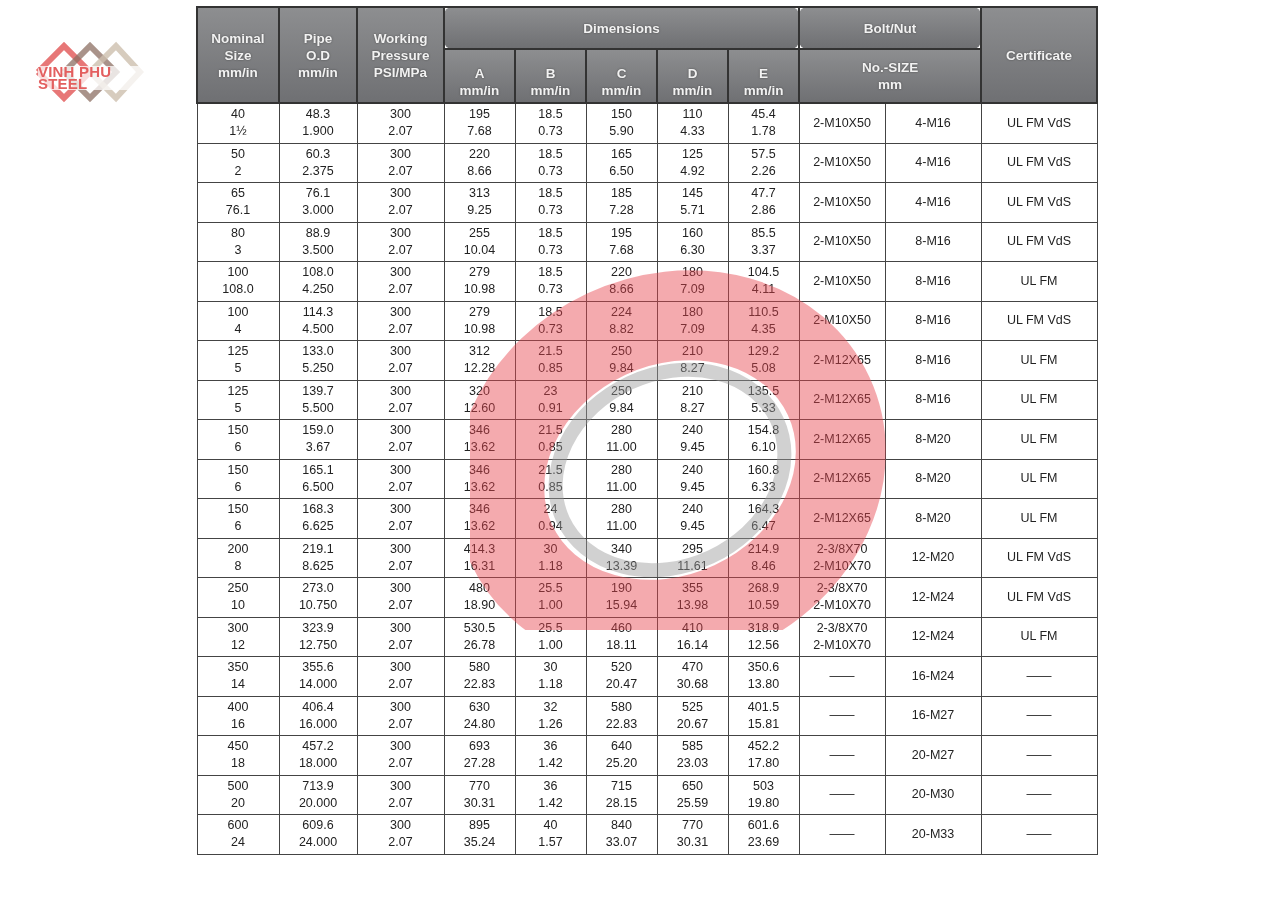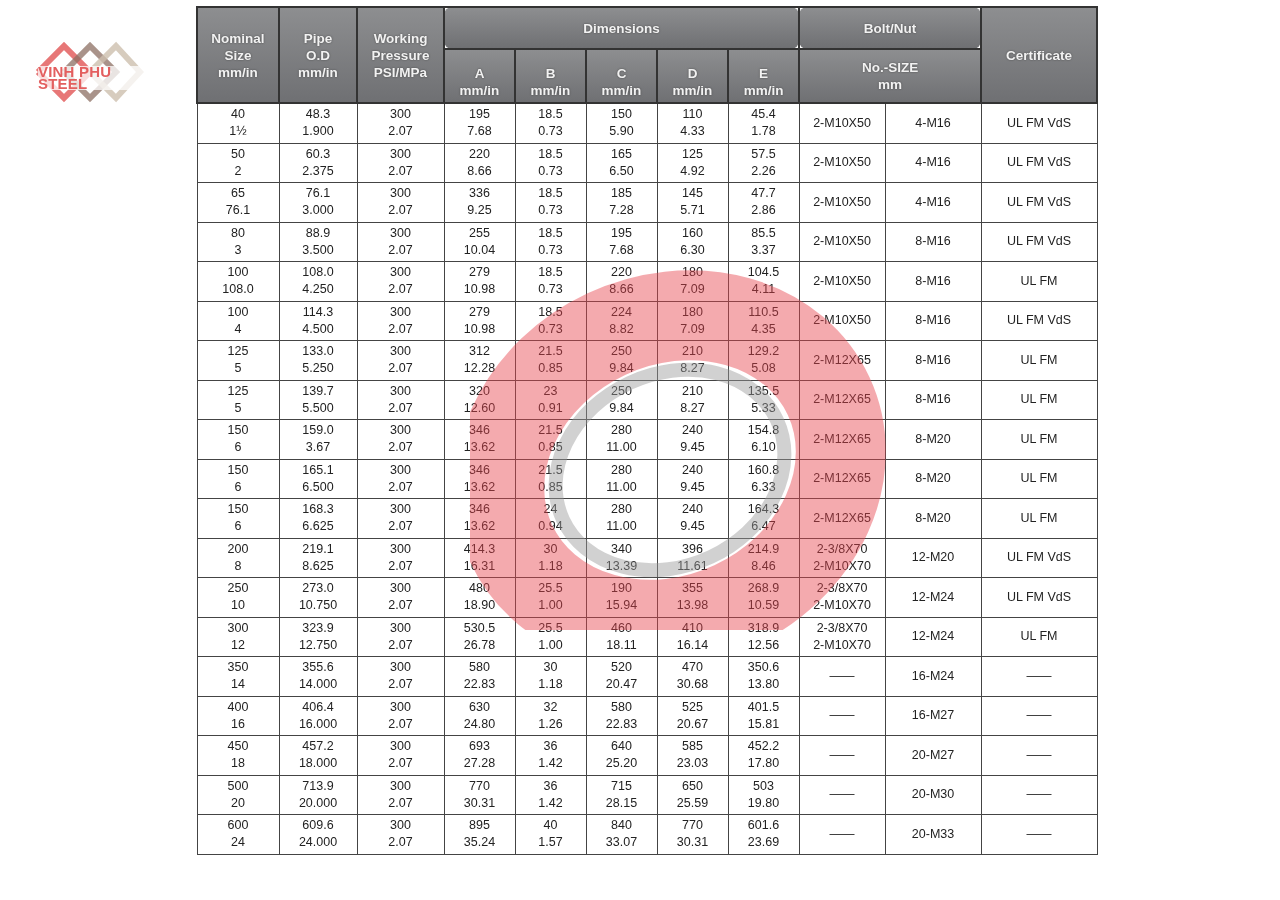--- a/index.html
+++ b/index.html
@@ -180,21 +180,21 @@
           </td>
           <td>
             <div>76.1</div>
             <div>3.000</div>
           </td>
           <td>
             <div>300</div>
             <div>2.07</div>
           </td>
           <td>
-            <div>336</div>
+            <div>313</div>
             <div>9.25</div>
           </td>
           <td>
             <div>18.5</div>
             <div>0.73</div>
           </td>
           <td>
             <div>185</div>
             <div>7.28</div>
           </td>
@@ -543,21 +543,21 @@
           </td>
           <td>
             <div>30</div>
             <div>1.18</div>
           </td>
           <td>
             <div>340</div>
             <div>13.39</div>
           </td>
           <td>
-            <div>396</div>
+            <div>295</div>
             <div>11.61</div>
           </td>
           <td>
             <div>214.9</div>
             <div>8.46</div>
           </td>
           <td>
             <div>2-3/8X70</div>
             <div>2-M10X70</div>
           </td>

